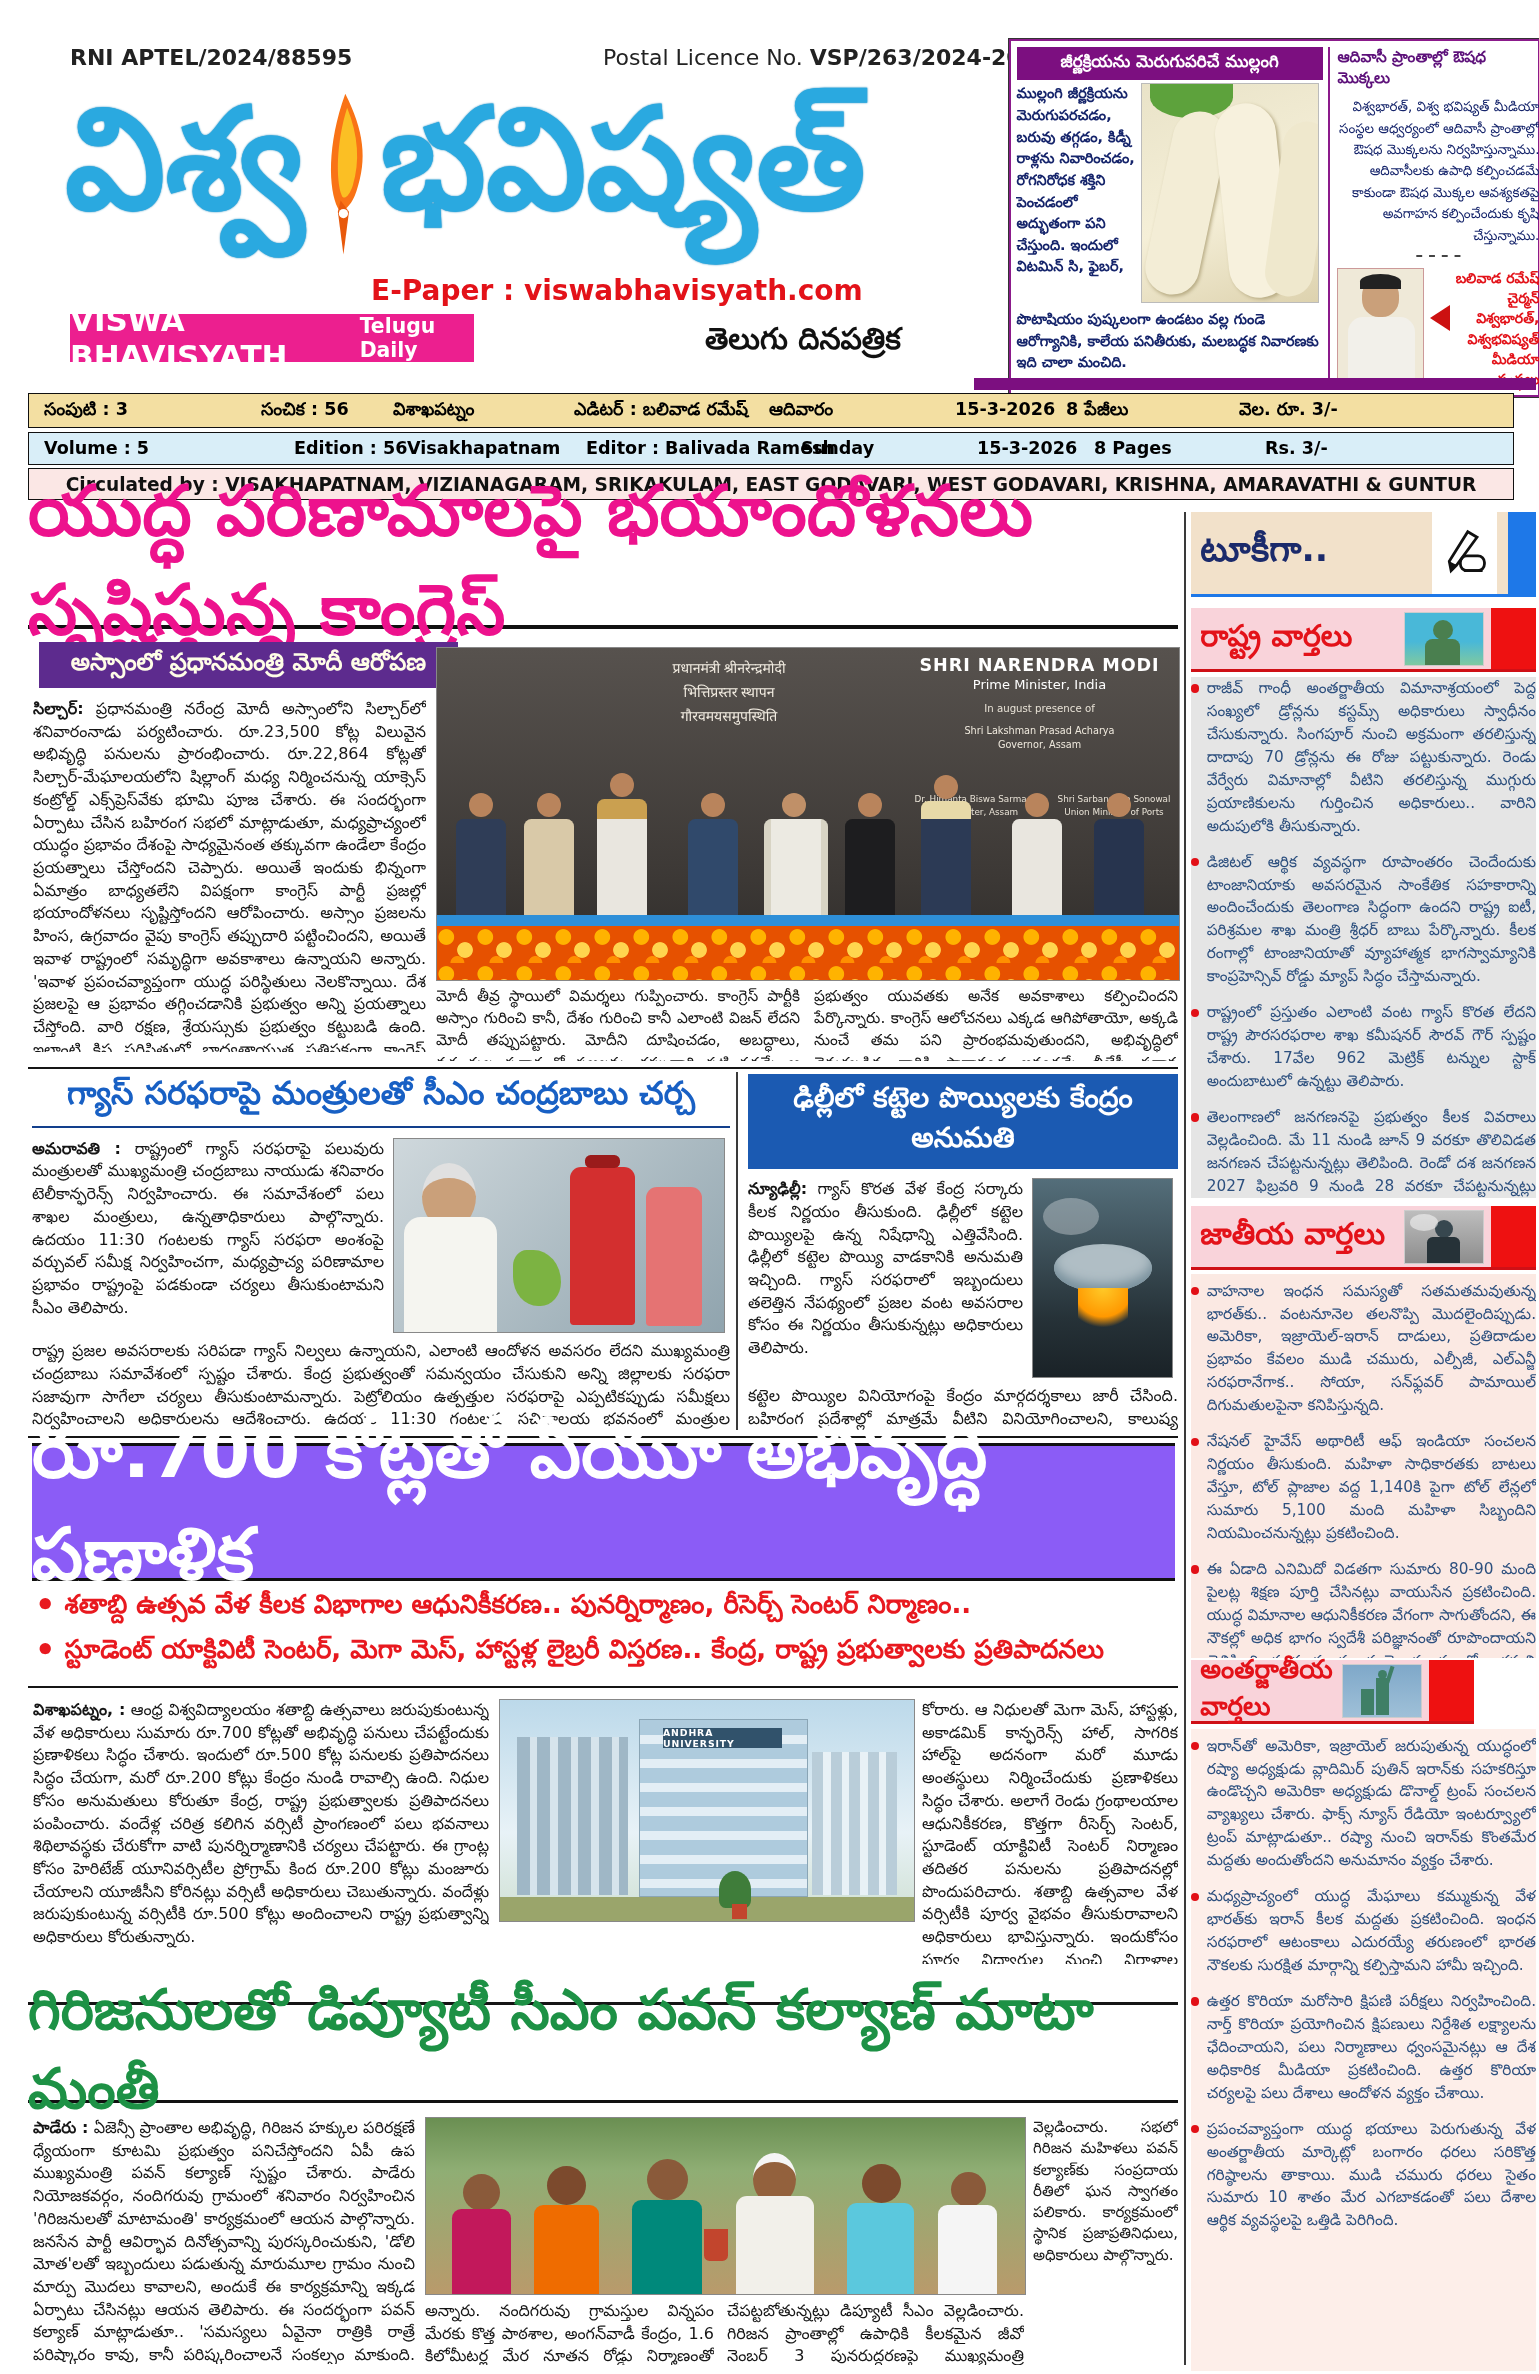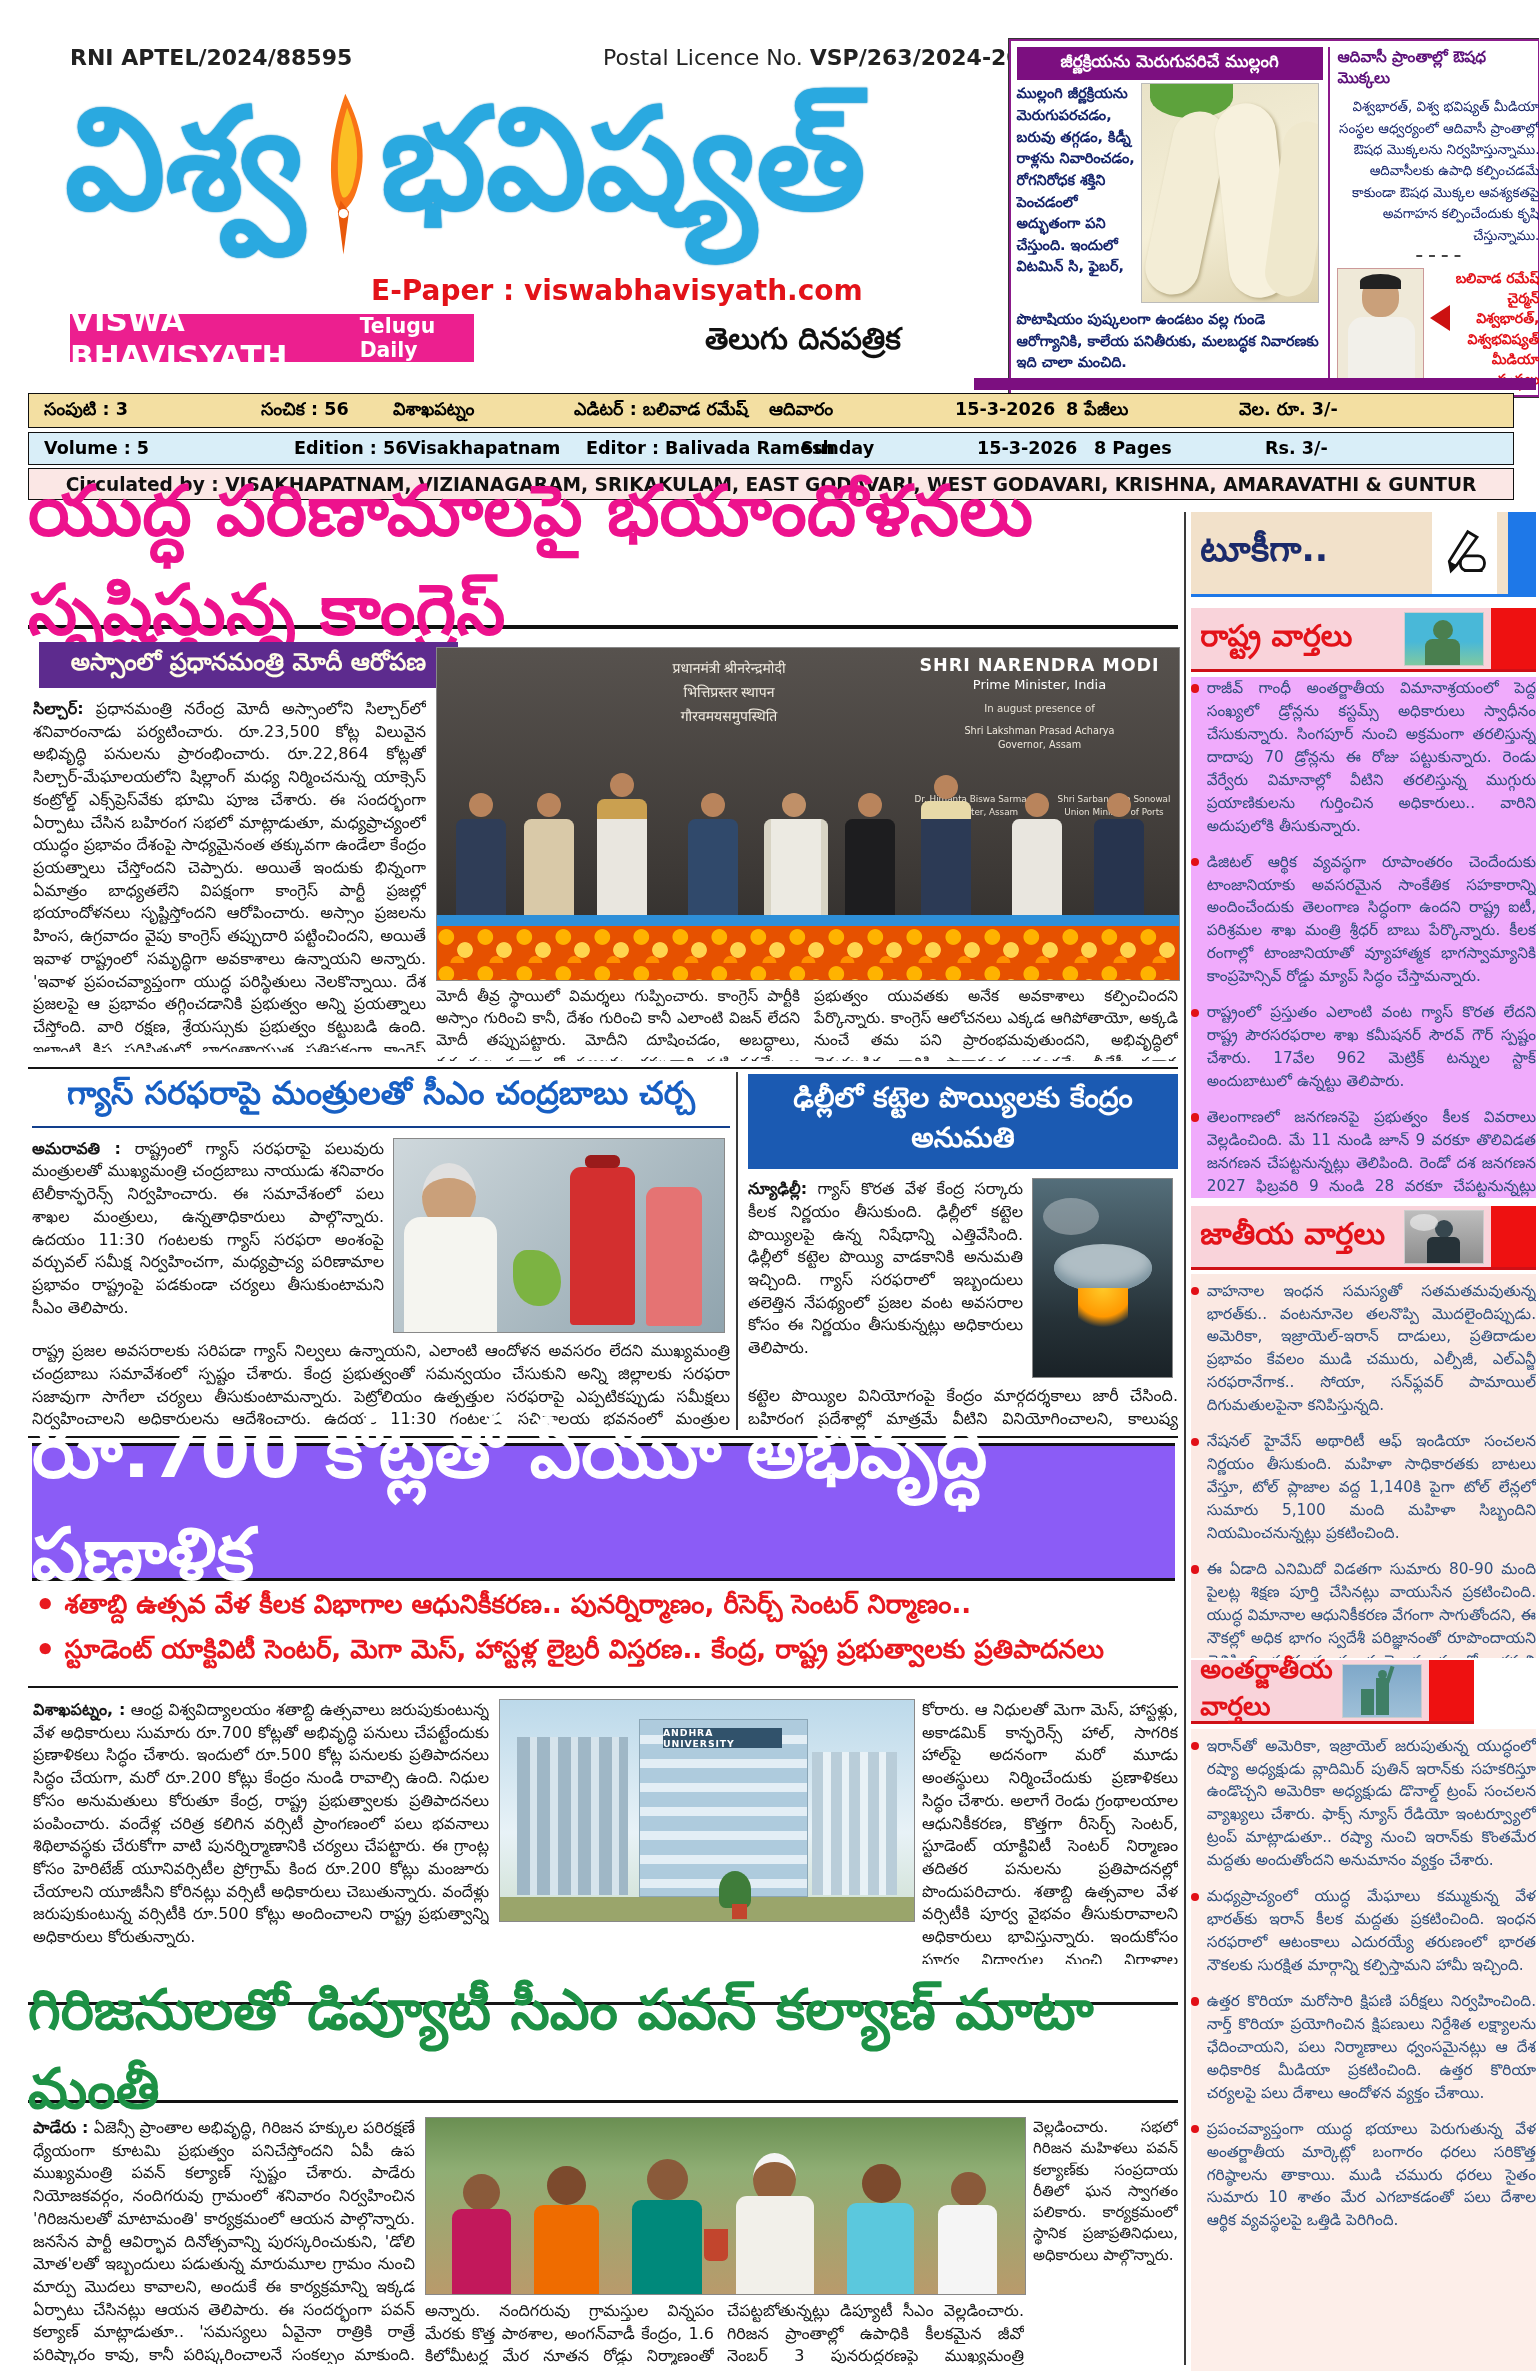--- a/index.html
+++ b/index.html
@@ -298,21 +298,21 @@
   </div>
 
   <div class="sec-head" style="left:1191px;top:608px;width:345px;height:61px;">
     <div class="sec-title">రాష్ట్ర వార్తలు</div>
     <div class="thumb" style="background:linear-gradient(180deg,#49b8d8 55%,#7fc9a0);">
       <div style="position:absolute;left:28px;top:7.4px;width:20.4px;height:20.4px;border-radius:50%;background:#4a7f4f;"></div>
       <div style="position:absolute;left:20.4px;top:26px;width:35px;height:28px;background:#4a7f4f;border-radius:7.4px 7.4px 0 0;"></div>
     </div>
     <div class="redblock"></div>
   </div>
-  <div class="abs" style="left:1191px;top:677px;width:345px;height:521px;overflow:hidden;background:#f0abfc;">
+  <div class="abs" style="left:1191px;top:677px;width:345px;height:521px;overflow:hidden;background:#e5e5e5;">
     <div class="sb-item">
         <span class="sb-dot"></span>
         <span>రాజీవ్ గాంధీ అంతర్జాతీయ విమానాశ్రయంలో పెద్ద సంఖ్యలో డ్రోన్లను కస్టమ్స్ అధికారులు స్వాధీనం చేసుకున్నారు. సింగపూర్ నుంచి అక్రమంగా తరలిస్తున్న దాదాపు 70 డ్రోన్లను ఈ రోజు పట్టుకున్నారు. రెండు వేర్వేరు విమానాల్లో వీటిని తరలిస్తున్న ముగ్గురు ప్రయాణికులను గుర్తించిన అధికారులు.. వారిని అదుపులోకి తీసుకున్నారు.</span>
       </div>
     <div class="sb-item">
         <span class="sb-dot"></span>
         <span>డిజిటల్ ఆర్థిక వ్యవస్థగా రూపాంతరం చెందేందుకు టాంజానియాకు అవసరమైన సాంకేతిక సహకారాన్ని అందించేందుకు తెలంగాణ సిద్ధంగా ఉందని రాష్ట్ర ఐటీ, పరిశ్రమల శాఖ మంత్రి శ్రీధర్ బాబు పేర్కొన్నారు. కీలక రంగాల్లో టాంజానియాతో వ్యూహాత్మక భాగస్వామ్యానికి కాంప్రహెన్సివ్ రోడ్డు మ్యాప్ సిద్ధం చేస్తామన్నారు.</span>
       </div>
     <div class="sb-item">
         <span class="sb-dot"></span>

